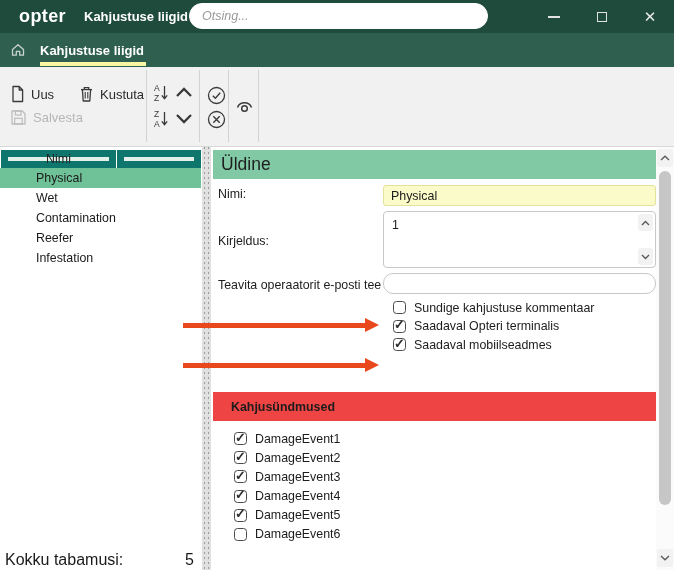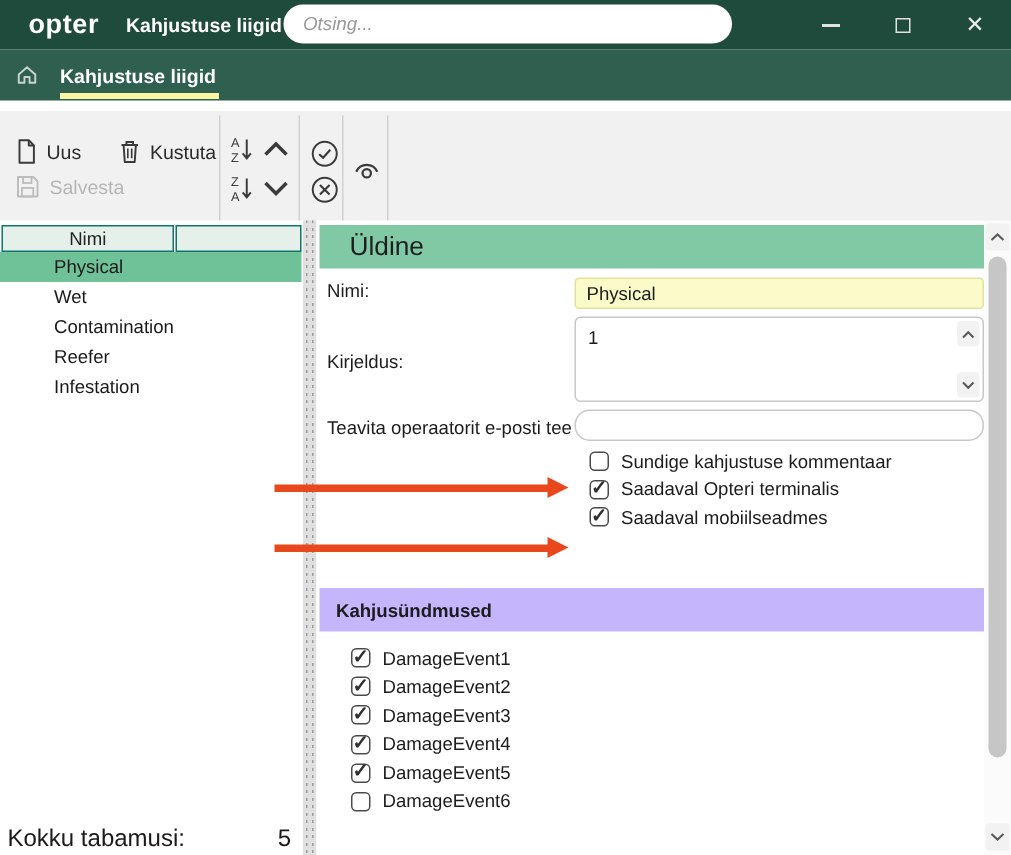--- a/index.html
+++ b/index.html
@@ -24,59 +24,59 @@
   .close-glyph { color:#ECECEC; font-size:15px; line-height:1; }
 
   
   .tabbar { position:absolute; left:0; top:33px; width:674px; height:34px; background:#2E5F4F; }
   .home-iconwrap { position:absolute; left:10px; top:9px; width:16px; height:16px; }
   .tab { position:absolute; left:40px; top:0; height:100%; display:flex; align-items:center;
     color:#fff; font-size:13px; font-weight:bold; cursor:pointer; }
   .tab-underline { position:absolute; left:0; right:-2px; bottom:1px; height:4px; background:#F8F5A3; }
 
   
-  .toolbar { position:absolute; left:0; top:74px; width:674px; height:80px; background:#F1F1F1;
+  .toolbar { position:absolute; left:0; top:67px; width:674px; height:80px; background:#F1F1F1;
     border-bottom:1px solid #D8D8D8; box-sizing:border-box; }
   .tdiv { position:absolute; top:3px; bottom:4px; width:1px; background:#D2D2D2; }
   .tdiv.d1 { left:146px; } .tdiv.d2 { left:199px; } .tdiv.d3 { left:228px; } .tdiv.d4 { left:258px; }
   .tbtn { position:absolute; display:flex; align-items:center; gap:6px; font-size:13px; color:#2B2B2B; cursor:pointer; }
   .tbtn svg { display:block; }
   .btn-uus { left:10px; top:18px; }
   .btn-salvesta { left:10px; top:42px; color:#B6B6B6; }
   .btn-kustuta { left:79px; top:18px; }
   .sortrow { position:absolute; left:154px; display:flex; align-items:center; gap:6px; cursor:pointer; }
   .sort-asc { top:16px; } .sort-desc { top:42px; }
   .circbtn { position:absolute; left:207px; cursor:pointer; }
   .circ-ok { top:19px; } .circ-cancel { top:43px; }
   .eyebtn { position:absolute; left:234px; top:30px; cursor:pointer; }
 
   
   .content { position:absolute; left:0; top:147px; width:674px; bottom:0; display:flex; }
 
   .listpanel { width:202px; position:relative; background:#fff; }
   .listheader { position:absolute; left:1px; top:3px; right:1px; height:18px; display:flex; }
-  .hcell { background:#E4F0E9; border:1px solid #0f766e; box-sizing:border-box; font-size:12.4px;
+  .hcell { background:#E4F0E9; border:7px solid #0f766e; box-sizing:border-box; font-size:12.4px;
     color:#222; display:flex; align-items:center; justify-content:center; cursor:pointer; }
   .hcell.c1 { width:115px; } .hcell.c2 { flex:1; margin-left:1px; }
   .rows { position:absolute; left:0; top:21px; right:1px; }
   .lrow { height:20px; line-height:20px; padding-left:36px; font-size:12.4px; color:#1A1A1A; cursor:pointer; }
   .lrow.selected { background:#6FC197; }
   .listfooter { position:absolute; bottom:1px; left:0; right:2px; height:18px; display:flex;
     justify-content:space-between; align-items:center; padding:0 6px 0 5px; font-size:16px; color:#1A1A1A; }
 
   .splitter { width:9px; background:#E0E0E0;
     background-image:
       repeating-linear-gradient(to bottom, #9B9B9B 0 2px, rgba(0,0,0,0) 2px 5px),
       repeating-linear-gradient(to bottom, #9B9B9B 0 2px, rgba(0,0,0,0) 2px 5px);
     background-size:1px 100%, 1px 100%; background-position:2px 0, 6px 0; background-repeat:no-repeat;
     cursor:col-resize; }
 
   .mainpanel { flex:1; position:relative; background:#fff; overflow:hidden; }
   .sectionheader { position:absolute; left:2px; top:3px; right:0; height:29px; background:#80C9A4;
-    color:#1E1E1E; font-size:17.5px; display:flex; align-items:center; padding-left:20px; box-sizing:border-box; }
+    color:#1E1E1E; font-size:17.5px; display:flex; align-items:center; padding-left:8px; box-sizing:border-box; }
   .flabel { position:absolute; left:7px; font-size:12.4px; color:#1C1C1C; white-space:nowrap;
     max-width:163px; overflow:hidden; }
   .lab-name { top:40px;text-align:center; }
   .field-name { position:absolute; left:172px; top:38px; width:273px; height:21px; box-sizing:border-box;
     background:#FBFBC9; border:1px solid #E2E29C; border-radius:3px; padding:0 7px; font-size:12.4px;
     color:#1C1C1C; font-family:"Liberation Sans",sans-serif; outline:none; }
   .lab-desc { top:87px; }
   .desc-wrap { position:absolute; left:172px; top:64px; width:273px; height:57px; box-sizing:border-box;
     border:1px solid #C8C8C8; border-radius:4px; background:#fff; }
   .desc-wrap textarea { width:100%; height:100%; border:none; resize:none; padding:6px 22px 6px 8px;
@@ -91,23 +91,23 @@
     font-family:"Liberation Sans",sans-serif; outline:none; }
 
   .optgroup { position:absolute; left:171px; top:153px; }
   .cbrow { display:flex; align-items:center; height:15px; margin-bottom:3.6px;padding-left:11px; }
   .cb { width:11px; height:11px; border:1.7px solid #4A4A4A; border-radius:3.5px; background:#fff;
     position:relative; flex:0 0 auto; cursor:pointer; }
   .cbrow.checked .cb::after { content:"✓"; position:absolute; left:0px; top:-3.5px; font-size:13px;
     font-weight:bold; color:#2F2F2F; }
   .cblabel { margin-left:8px; font-size:12.4px; color:#1C1C1C; white-space:nowrap; }
 
-  .eventsheader { position:absolute; left:2px; top:245px; right:0; height:29px; background:#c4b5fd;
+  .eventsheader { position:absolute; left:2px; top:245px; right:0; height:29px; background:#ef4444;
     font-size:12.4px; font-weight:bold; color:#1C1C1C; display:flex; align-items:center;
-    padding-left:11px; box-sizing:border-box; }
+    padding-left:18px; box-sizing:border-box; }
   .eventsgroup { position:absolute; left:12px; top:284px; }
   .eventsgroup .cbrow { margin-bottom:4.2px; }
 
   .scrollcol { width:18px; position:relative; background:#FBFBFB; }
   .scrollbtn { position:absolute; left:1px; right:1px; height:18px; background:#F2F2F2; border-radius:2px;
     display:flex; align-items:center; justify-content:center; cursor:pointer; }
   .scrollbtn.up { top:2px; } .scrollbtn.down { bottom:3px; }
   .scrollthumb { position:absolute; left:3px; top:24px; width:12px; height:334px; background:#C6C6C6;
     border-radius:6px; cursor:pointer; }
 

